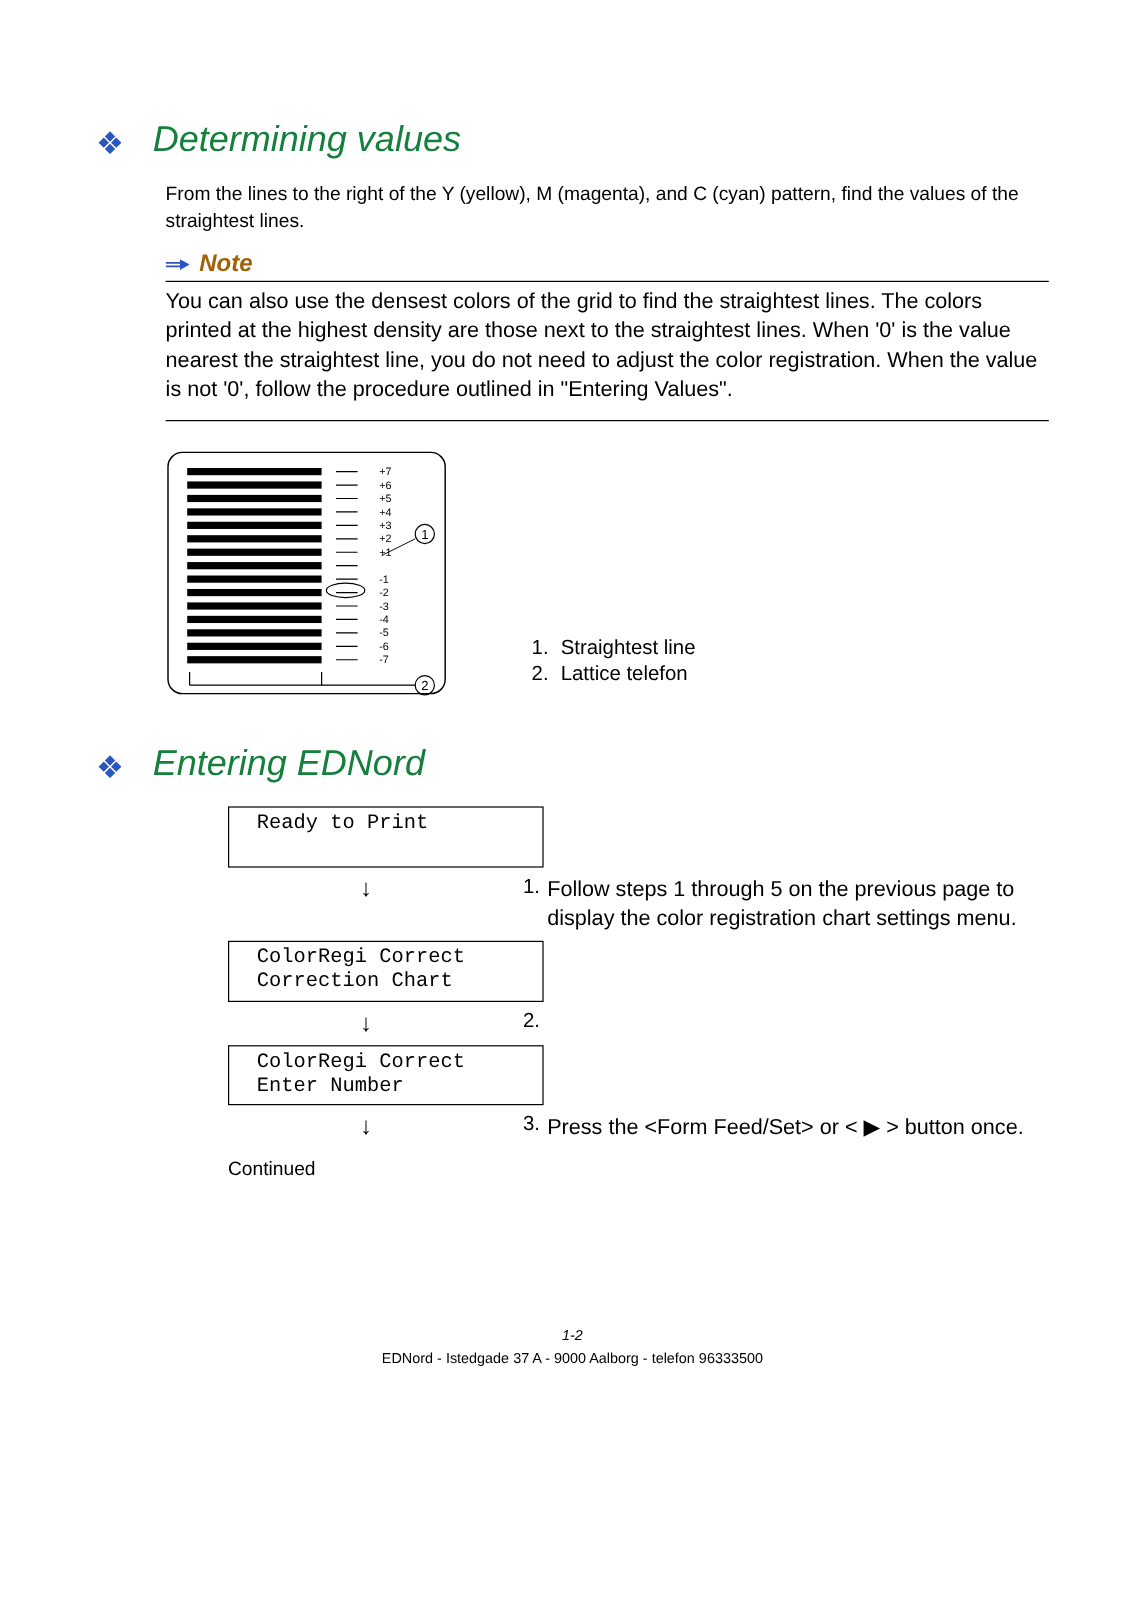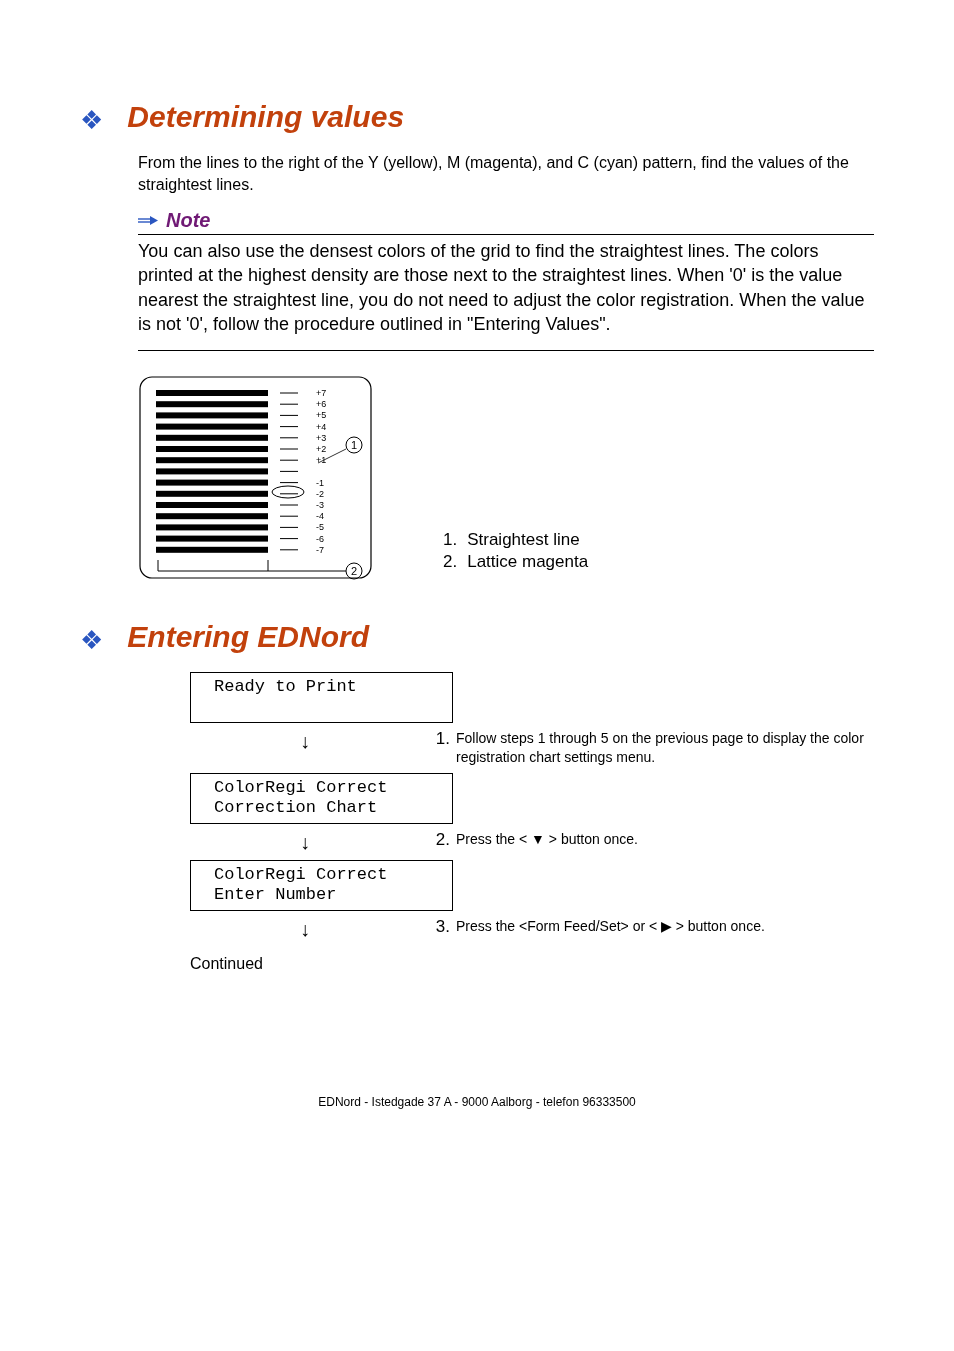--- a/index.html
+++ b/index.html
@@ -20,44 +20,44 @@
     gap: 24px;
     margin: 20px 0 18px 0;
   }
   .diamond-icon {
     color: #2a56c0;
     font-size: 26px;
     position: relative;
     top: 2px;
   }
   .section-title {
-    color: #c2410c;
+    color: #15803d;
     font-style: italic;
-    font-weight: bold;
+    font-weight: normal;
     font-size: 30px;
   }
   .body-text {
     font-size: 16px;
     line-height: 1.35;
     margin: 0 0 14px 58px;
   }
   .note-head-row {
     display: flex;
     align-items: center;
     gap: 8px;
     margin-left: 58px;
   }
   .note-icon {
     width: 20px;
     height: 10px;
     display: inline-block;
   }
   .note-icon svg { display: block; }
   .note-label {
-    color: #701a75;
+    color: #a16207;
     font-style: italic;
     font-weight: bold;
     font-size: 20px;
   }
   .hr-thin {
     border: none;
     border-top: 1px solid #000;
     margin: 2px 0 4px 58px;
   }
   .note-body {
@@ -111,21 +111,21 @@
     text-align: center;
     font-size: 20px;
     line-height: 1.2;
   }
   .step-num {
     width: 24px;
     text-align: right;
     font-size: 17px;
   }
   .step-text {
-    font-size: 14px;
+    font-size: 18px;
     flex: 1;
     line-height: 1.35;
   }
   .continued {
     margin-left: 110px;
     margin-top: 14px;
     font-size: 16px;
   }
   .footer {
     margin-top: 120px;
@@ -237,21 +237,21 @@
 
       </svg>
     </div>
     <ol class="legend-list">
       <li>
         <span>1.</span>
         <span>Straightest line</span>
       </li>
       <li>
         <span>2.</span>
-        <span>Lattice magenta</span>
+        <span>Lattice telefon</span>
       </li>
     </ol>
   </div>
 
   <div class="section-head">
     <span class="diamond-icon">❖</span>
     <span class="section-title">Entering EDNord</span>
   </div>
 
 
@@ -265,33 +265,33 @@
       <div class="step-num">1.</div>
       <div class="step-text">Follow steps 1 through 5 on the previous page to display the color registration chart settings menu.</div>
     </div>
 
     <div class="panel-box">ColorRegi Correct
 Correction Chart</div>
 
     <div class="step-row">
       <div class="arrow-cell">↓</div>
       <div class="step-num">2.</div>
-      <div class="step-text">Press the &lt; ▼ &gt; button once.</div>
     </div>
 
     <div class="panel-box">ColorRegi Correct
 Enter Number</div>
 
     <div class="step-row">
       <div class="arrow-cell">↓</div>
       <div class="step-num">3.</div>
       <div class="step-text">Press the &lt;Form Feed/Set&gt; or &lt; ▶ &gt; button once.</div>
     </div>
 
   </div>
 
   <div class="continued">Continued</div>
 
   <div class="footer">
+    <div class="pnum">1-2</div>
     <div>EDNord - Istedgade 37 A - 9000 Aalborg - telefon 96333500</div>
   </div>
 
 </div>
 
 </body></html>

